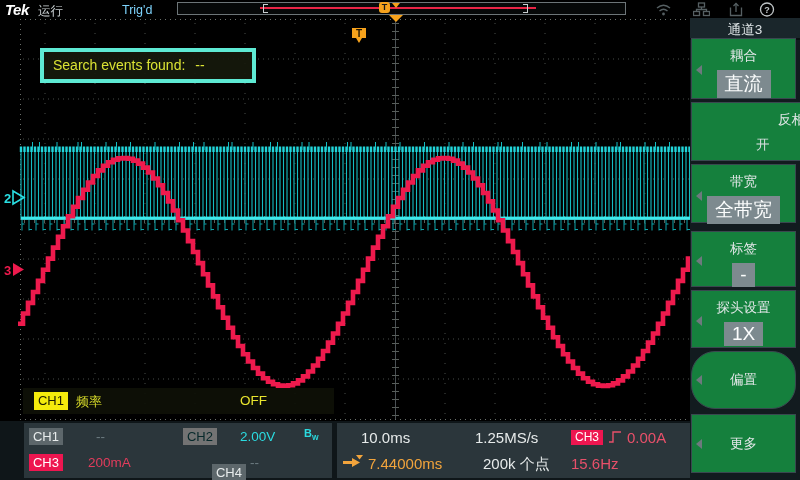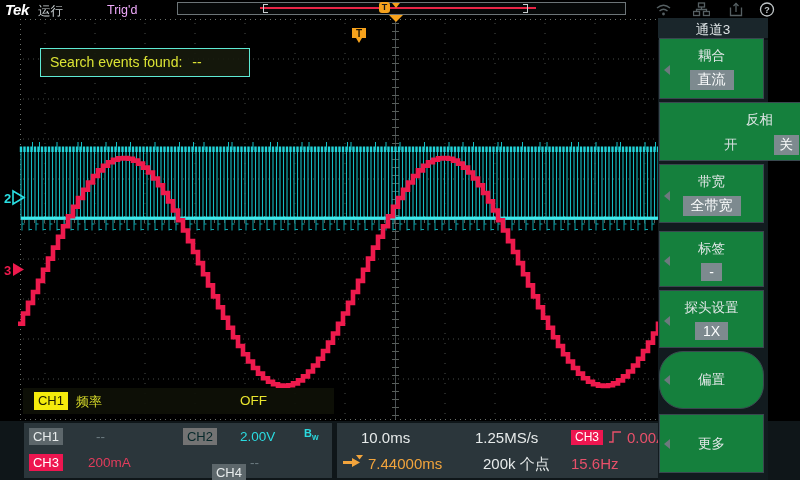--- a/index.html
+++ b/index.html
@@ -3,37 +3,37 @@
 <meta charset="utf-8">
 <style>
   html,body{margin:0;padding:0;background:#222;}
   #screen{position:relative;width:800px;height:480px;background:#000;overflow:hidden;
           font-family:"Liberation Sans",sans-serif;-webkit-font-smoothing:antialiased;}
   .abs{position:absolute;}
 
   
   .brand{left:5px;top:1px;color:#fff;font-size:15px;font-weight:bold;font-style:italic;letter-spacing:-.5px;z-index:3;}
   .acq{left:38px;top:3px;color:#c7ced0;font-size:12.5px;z-index:3;}
-  .trig{left:107px;top:3px;color:#f0abfc;font-size:12.5px;z-index:3;}
+  .trig{left:122px;top:3px;color:#7dd3fc;font-size:12.5px;z-index:3;}
   .recordbar{left:177px;top:2px;width:447px;height:11px;border:1px solid #6d7578;background:#060808;z-index:3;}
   .redline{left:82px;top:4px;width:276px;height:2px;background:#e82446;}
   .bracket{top:1px;width:4px;height:7px;border:1px solid #c9cfd1;}
   .lbracket{left:85px;border-right:none;}
   .rbracket{left:345px;border-left:none;}
   .tbubble{left:201px;top:-1px;width:11px;height:11px;background:#f6a21c;border-radius:3px;
            color:#1a1a1a;font-size:9px;font-weight:bold;text-align:center;line-height:11px;}
   .minitri{left:214px;top:0;width:0;height:0;border-left:4px solid transparent;border-right:4px solid transparent;border-top:5px solid #f6a21c;}
   .topicon{top:2px;z-index:3;width:17px;height:15px;}
 
   
   #gratsvg{left:0;top:0;z-index:1;}
 
   
   .searchbox{left:40px;top:48px;width:199px;height:27px;background:rgba(22,26,12,.9);
-             border:1px solid #5eead4;z-index:4;color:#dbe334;font-size:14px;line-height:27px;padding-left:9px;}
+             border:4px solid #5eead4;z-index:4;color:#dbe334;font-size:14px;line-height:27px;padding-left:9px;}
   .searchval{margin-left:10px;}
 
   
   .measbar{left:23px;top:388px;width:311px;height:26px;background:rgba(14,16,6,.92);z-index:4;}
   .badge{display:inline-block;text-align:center;font-size:13px;}
   .m-badge{position:absolute;left:11px;top:4px;width:34px;height:18px;line-height:18px;background:#f5eb0c;color:#1c1c00;}
   .m-type{position:absolute;left:53px;top:5px;color:#d9dd2a;font-size:13px;}
   .m-val{position:absolute;left:217px;top:5px;color:#e9e52e;font-size:13.5px;}
 
   
@@ -47,26 +47,26 @@
   .b-red{background:#ee1650;color:#fff;}
   .sval{position:absolute;font-size:13.5px;}
   .c-dim{color:#6e7d82;}.c-cyan{color:#2bdce1;}.c-red3{color:#e23c5c;text-align:right;}
   .c-white{color:#e6eaea;}.c-orange{color:#f2a43c;}.c-tred{color:#e8506a;}
   .bw{position:absolute;left:280px;top:4px;color:#2bdce1;font-size:11px;font-weight:bold;}
   .bw sub{font-size:7px;}
   .trigbadge{position:absolute;left:234px;top:7px;width:32px;height:15px;line-height:15px;font-size:12px;}
   .h15{font-size:15px;}
 
   
-  .sidebar{left:658px;top:18px;width:110px;height:462px;background:#121b1f;z-index:6;}
+  .sidebar{left:690px;top:18px;width:110px;height:462px;background:#121b1f;z-index:6;}
   .sb-title{height:17px;text-align:center;color:#dce2e4;font-size:13.5px;padding-top:3px;background:#1a262b;border-bottom:2px solid #0a0f11;}
   .sb-sec{position:absolute;left:1px;width:103px;background:#15803d;border:1px solid #39484f;}
   .sb-label{text-align:center;color:#e2e7e8;font-size:13.5px;margin-top:8px;}
   .sb-valwrap{text-align:center;margin-top:5px;}
-  .sb-value{display:inline-block;background:#7d8a8f;color:#fbfdfd;font-size:14px;padding:1px 8px;}
+  .sb-value{display:inline-block;background:#7d8a8f;color:#fbfdfd;font-size:19px;padding:1px 8px;}
   .sb-arrow{position:absolute;left:4px;width:0;height:0;border-top:5px solid transparent;border-bottom:5px solid transparent;border-right:6px solid #6d797e;}
   .sb-opts{display:flex;justify-content:space-between;padding:6px 12px 0 16px;align-items:center;}
   .sb-opt{color:#d8dee0;font-size:13.5px;}
   .sb-opt-sel{background:#7d8a9f;background:#7d8a8f;color:#fbfdfd;padding:1px 6px;}
   .sb-center{display:flex;align-items:center;justify-content:center;}
   .sb-center .sb-label{margin-top:0;}
 </style>
 </head>
 <body>
 

